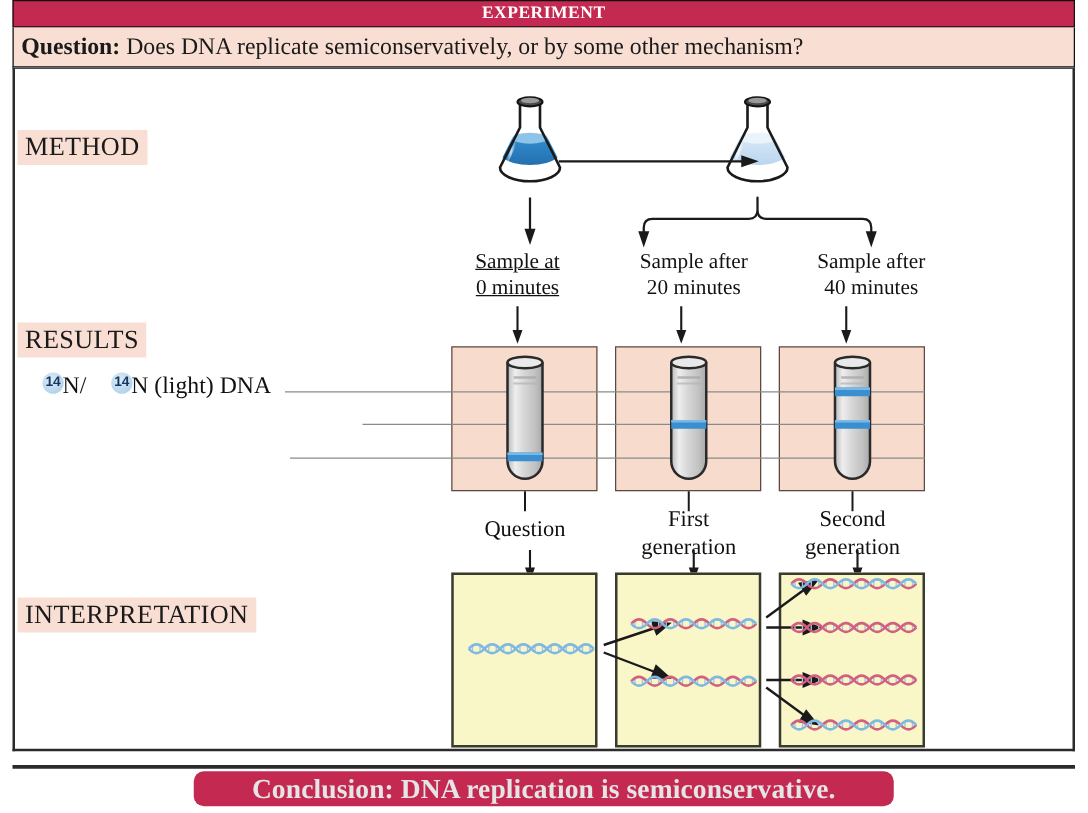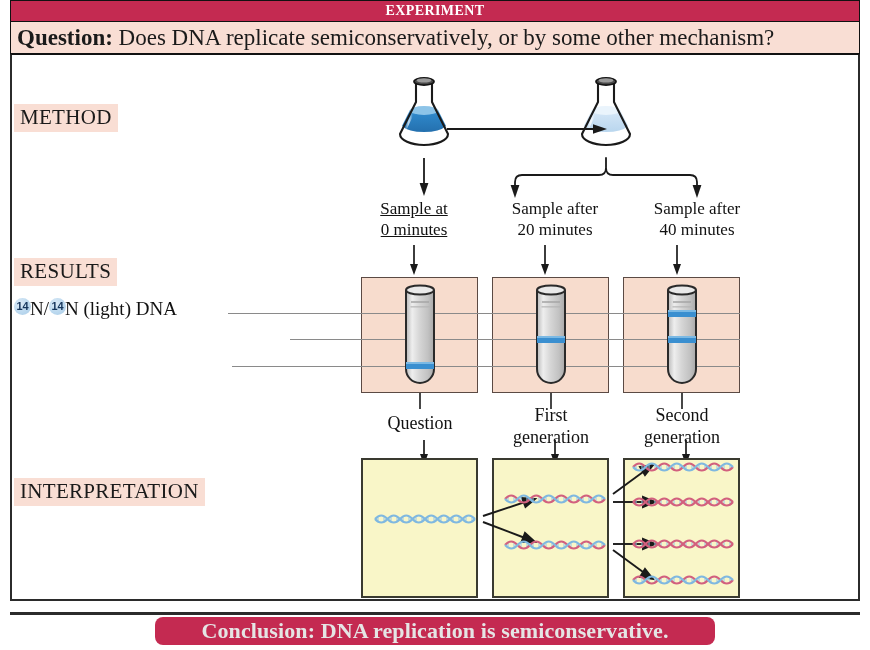--- a/index.html
+++ b/index.html
@@ -11,21 +11,21 @@
   
   .exp-bar{position:absolute;left:10px;top:0;width:850px;height:22px;
            background:#c42a51;border:1px solid #111;box-sizing:border-box;
            display:flex;align-items:center;justify-content:center;}
   .exp-bar span{color:#fff;font-weight:bold;font-size:14px;letter-spacing:.4px;
                 font-family:"Liberation Serif",serif;}
 
   .q-bar{position:absolute;left:10px;top:22px;width:850px;height:32px;
          background:#f9ded4;border:1px solid #111;border-top:none;
          box-sizing:border-box;display:flex;align-items:center;padding-left:6px;}
-  .q-bar .qtxt{font-size:23px;color:#1a1a1a;white-space:nowrap;}
+  .q-bar .qtxt{font-size:19px;color:#1a1a1a;white-space:nowrap;}
   .q-bar .qlab{font-weight:bold;}
 
   
   .frame{position:absolute;left:10px;top:54px;width:850px;height:547px;
          background:#fff;border:2px solid #2b2b2b;border-top:1px solid #111;
          box-sizing:border-box;}
 
   
   .sect{position:absolute;background:#f9ded4;padding:1px 6px 2px 6px;
         font-size:21px;color:#1a1a1a;letter-spacing:.3px;white-space:nowrap;}
@@ -38,21 +38,21 @@
        line-height:21px;white-space:nowrap;}
   .lbl2{position:absolute;font-size:18px;color:#111;text-align:center;
         line-height:22px;white-space:nowrap;}
 
   
   .key{position:absolute;font-size:19px;color:#111;white-space:nowrap;
        line-height:26px;}
   .iso{display:inline-block;width:17px;height:17px;border-radius:50%;
        font-size:11px;font-weight:bold;line-height:17px;text-align:center;
        vertical-align:5px;margin-right:-1px;
-       font-family:"Liberation Sans",sans-serif;}
+       font-family:"Liberation Sans",sans-serif;margin-left:20px;}
   .iso14{background:radial-gradient(circle at 38% 33%,#dceaf6 0%,#bcd9ef 55%,#a8cbe6 100%);
          color:#16365c;}
   .iso15{background:radial-gradient(circle at 38% 33%,#5aa9e0 0%,#2b8ad4 55%,#1f72b8 100%);
          color:#fff;}
 
   
   .rbox{position:absolute;background:#f7dccd;border:1px solid #5b4a44;
         box-sizing:border-box;}
   .gline{position:absolute;height:1px;background:#8a8a8a;}
 

